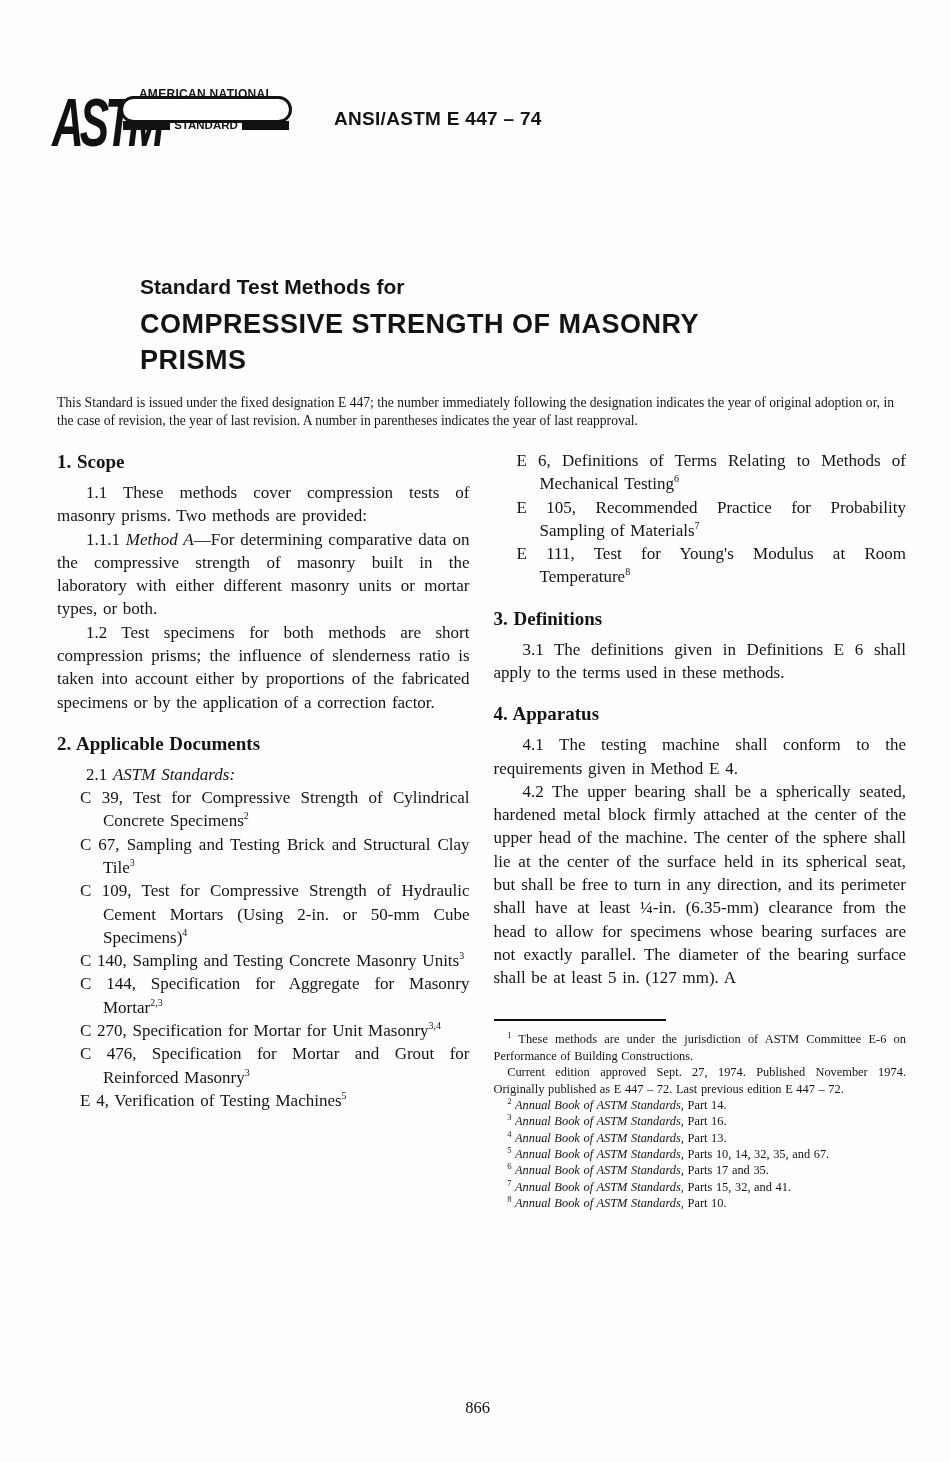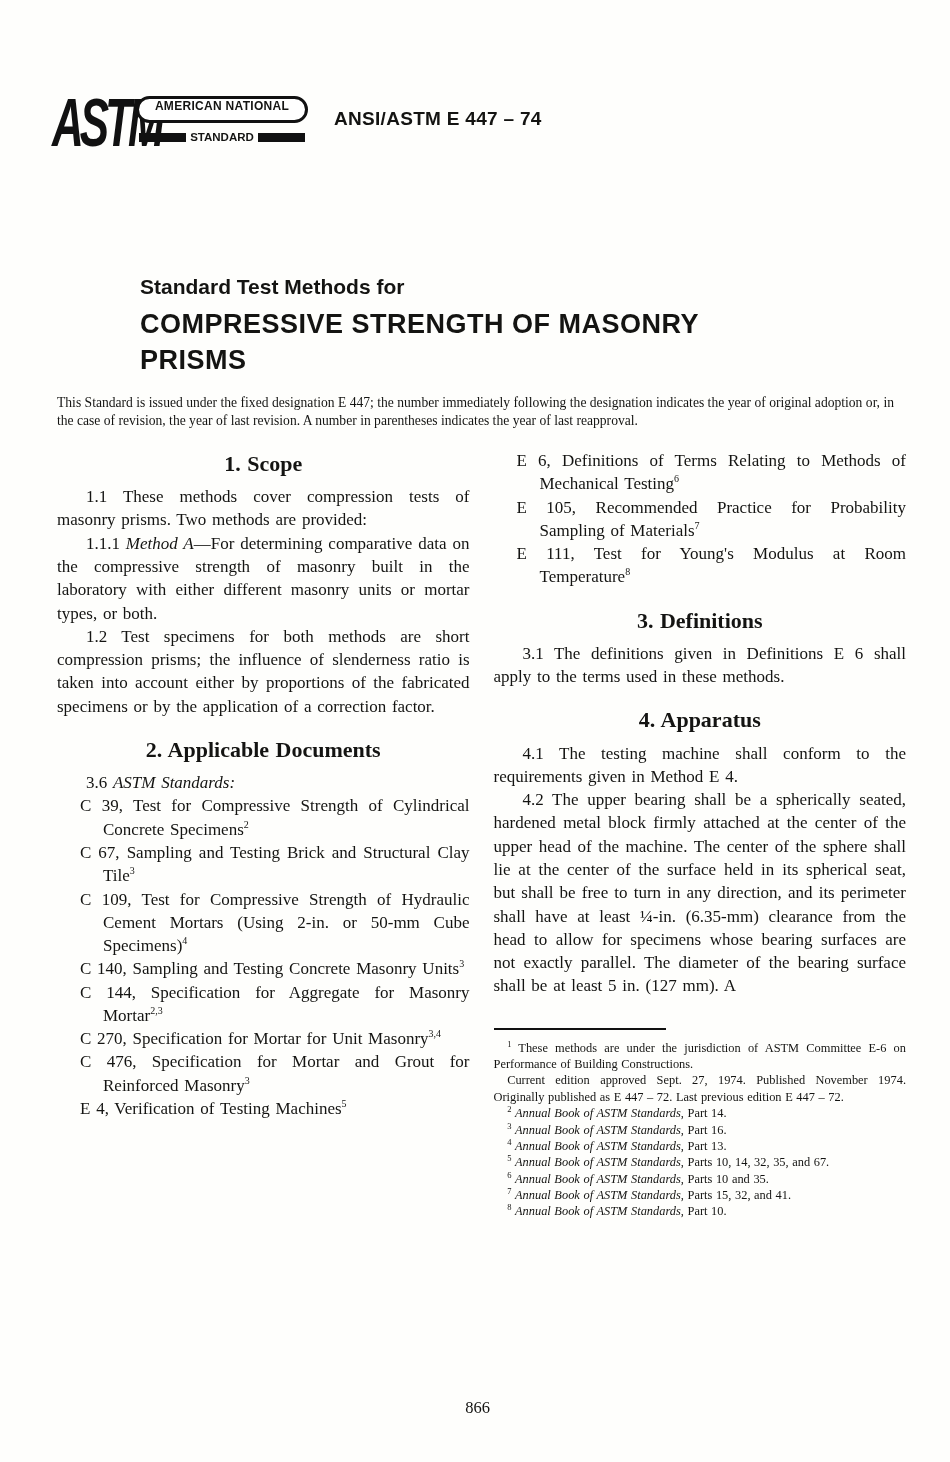--- a/index.html
+++ b/index.html
@@ -16,25 +16,25 @@
   .header{position:absolute;top:0;left:0;right:0;height:180px;}
   .logo{
     position:absolute;left:52px;top:84px;
     font-family:"Liberation Sans", sans-serif;
     font-weight:bold;font-style:italic;
     font-size:44px;letter-spacing:-4px;
     transform:scaleY(1.55);transform-origin:top left;
     color:#111;
   }
   .badge{
-    position:absolute;left:136px;top:96px;
+    position:absolute;left:120px;top:96px;
     width:172px;height:27px;
     border:3px solid #111;border-radius:16px;
     box-sizing:border-box;
-    display:flex;flex-direction:column;justify-content:space-between;
+    display:flex;flex-direction:column;justify-content:center;
     background:#fff;
   }
   .badge-line1{
     font-family:"Liberation Sans", sans-serif;
     font-weight:bold;font-size:12px;letter-spacing:.3px;
     text-align:center;line-height:1.2;
   }
   .badge-line2{display:flex;align-items:center;margin-top:18px;}
   .badge-bar{flex:1;height:9px;background:#111;}
   .badge-line2 span.txt{
@@ -57,22 +57,22 @@
     font-size:13.6px;line-height:1.28;
     text-align:justify;
   }
   
   .columns{
     display:flex;gap:24px;
     margin:20px 44px 0 57px;
   }
   .col{flex:1;font-size:17px;line-height:1.37;text-align:justify;word-spacing:1.5px;}
   h2.sec{
-    font-size:22px;font-weight:bold;
-    margin:17px 0 6px 0;text-align:center;word-spacing:1px;
+    font-size:19px;font-weight:bold;
+    margin:17px 0 6px 0;text-align:left;word-spacing:1px;
   }
   .col-left h2.sec:first-child{margin-top:0;}
   p.body{margin:0;text-indent:1.7em;}
   p.docitem{margin:0;padding-left:46px;text-indent:-23px;text-align:justify;}
   sup{font-size:10px;line-height:0;}
   i{font-style:italic;}
   
   .footnote-rule{width:172px;border-top:2px solid #111;margin:30px 0 10px 0;}
   .footnotes p.fn{
     margin:0;font-size:12.4px;line-height:1.32;
@@ -115,21 +115,21 @@
 
   <div class="columns">
 
     <div class="col col-left">
       <h2 class="sec">1. Scope</h2>
       <p class="body">1.1 These methods cover compression tests of masonry prisms. Two methods are provided:</p>
       <p class="body"><span>1.1.1 </span><i>Method A</i><span>—For determining comparative data on the compressive strength of masonry built in the laboratory with either different masonry units or mortar types, or both.</span></p>
       <p class="body">1.2 Test specimens for both methods are short compression prisms; the influence of slenderness ratio is taken into account either by proportions of the fabricated specimens or by the application of a correction factor.</p>
 
       <h2 class="sec">2. Applicable Documents</h2>
-      <p class="body"><span>3.6 </span><i>ASTM Standards:</i></p>
+      <p class="body"><span>2.1 </span><i>ASTM Standards:</i></p>
       <div class="doclist">
         <p class="docitem"><span>C 39, Test for Compressive Strength of Cylindrical Concrete Specimens</span><sup>2</sup></p>
         <p class="docitem"><span>C 67, Sampling and Testing Brick and Structural Clay Tile</span><sup>3</sup></p>
         <p class="docitem"><span>C 109, Test for Compressive Strength of Hydraulic Cement Mortars (Using 2-in. or 50-mm Cube Specimens)</span><sup>4</sup></p>
         <p class="docitem"><span>C 140, Sampling and Testing Concrete Masonry Units</span><sup>3</sup></p>
         <p class="docitem"><span>C 144, Specification for Aggregate for Masonry Mortar</span><sup>2,3</sup></p>
         <p class="docitem"><span>C 270, Specification for Mortar for Unit Masonry</span><sup>3,4</sup></p>
         <p class="docitem"><span>C 476, Specification for Mortar and Grout for Reinforced Masonry</span><sup>3</sup></p>
         <p class="docitem"><span>E 4, Verification of Testing Machines</span><sup>5</sup></p>
       </div>
@@ -150,21 +150,21 @@
       <p class="body">4.2 The upper bearing shall be a spherically seated, hardened metal block firmly attached at the center of the upper head of the machine. The center of the sphere shall lie at the center of the surface held in its spherical seat, but shall be free to turn in any direction, and its perimeter shall have at least ¼-in. (6.35-mm) clearance from the head to allow for specimens whose bearing surfaces are not exactly parallel. The diameter of the bearing surface shall be at least 5 in. (127 mm). A</p>
 
       <div class="footnote-rule"></div>
       <div class="footnotes">
         <p class="fn"><sup>1</sup><span> These methods are under the jurisdiction of ASTM Committee E-6 on Performance of Building Constructions.</span><i></i><span></span></p>
         <p class="fn"><sup></sup><span>Current edition approved Sept. 27, 1974. Published November 1974. Originally published as E 447 – 72. Last previous edition E 447 – 72.</span><i></i><span></span></p>
         <p class="fn"><sup>2</sup><span> </span><i>Annual Book of ASTM Standards</i><span>, Part 14.</span></p>
         <p class="fn"><sup>3</sup><span> </span><i>Annual Book of ASTM Standards</i><span>, Part 16.</span></p>
         <p class="fn"><sup>4</sup><span> </span><i>Annual Book of ASTM Standards</i><span>, Part 13.</span></p>
         <p class="fn"><sup>5</sup><span> </span><i>Annual Book of ASTM Standards</i><span>, Parts 10, 14, 32, 35, and 67.</span></p>
-        <p class="fn"><sup>6</sup><span> </span><i>Annual Book of ASTM Standards</i><span>, Parts 10 and 35.</span></p>
+        <p class="fn"><sup>6</sup><span> </span><i>Annual Book of ASTM Standards</i><span>, Parts 17 and 35.</span></p>
         <p class="fn"><sup>7</sup><span> </span><i>Annual Book of ASTM Standards</i><span>, Parts 15, 32, and 41.</span></p>
         <p class="fn"><sup>8</sup><span> </span><i>Annual Book of ASTM Standards</i><span>, Part 10.</span></p>
       </div>
     </div>
 
   </div>
 
   <div class="page-number">866</div>
 
 </div>

